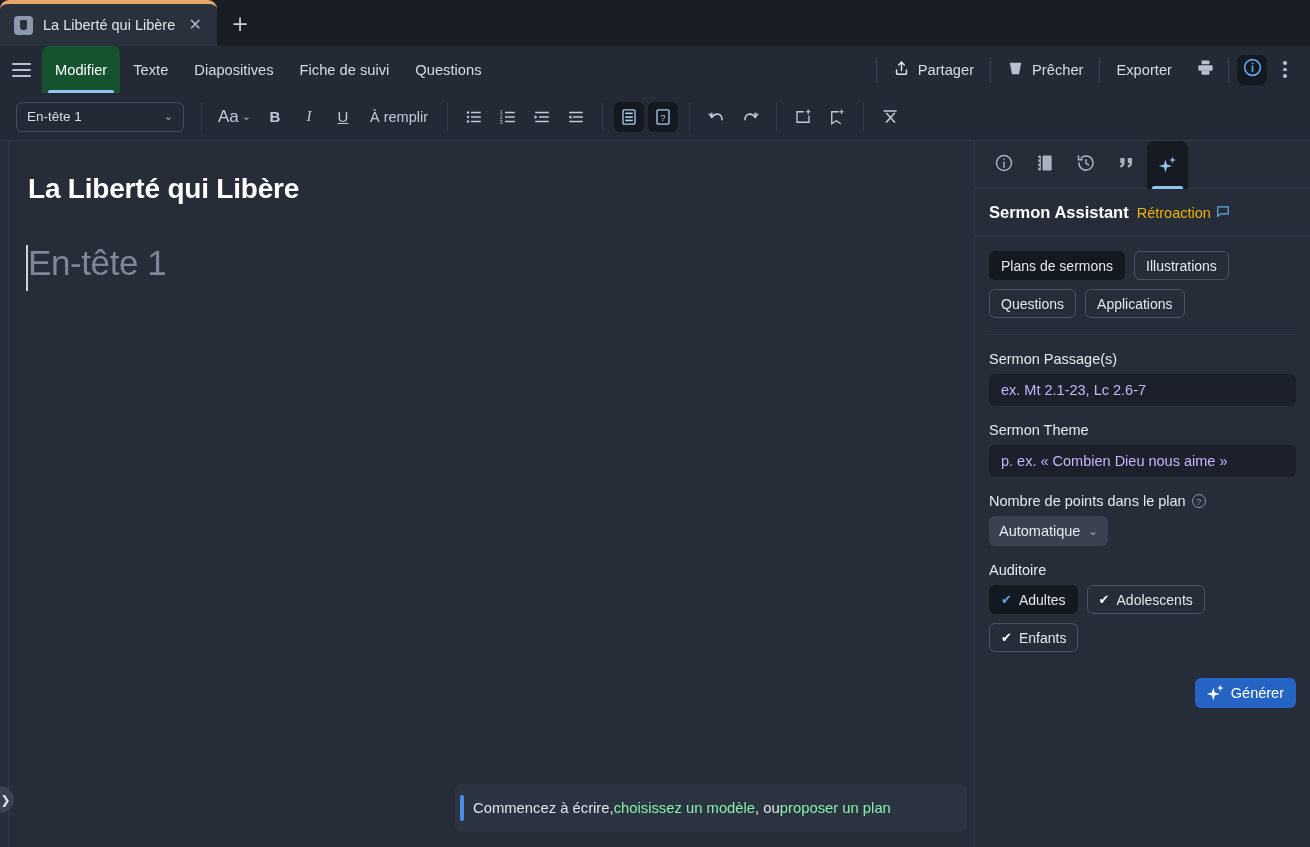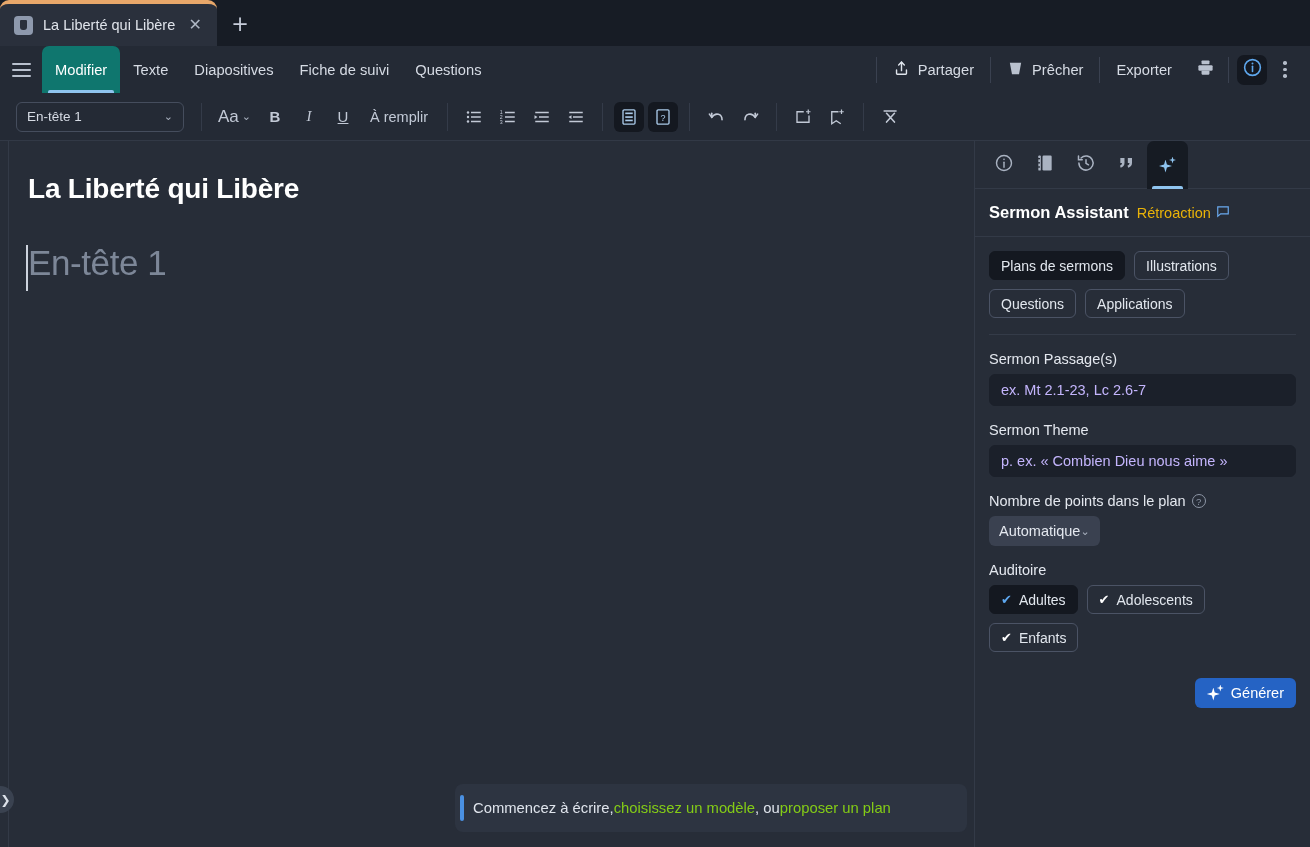--- a/index.html
+++ b/index.html
@@ -89,21 +89,21 @@
   .menu-item {
     height: 47px;
     display: flex; align-items: center;
     padding: 0 13px;
     color: #d6dbe4;
     font-size: 14.7px;
     white-space: nowrap;
     position: relative;
   }
   .menu-item.active {
-    background: #0f766e;
+    background: #14532d;
     color: #ffffff;
     border-radius: 7px 7px 0 0;
     font-weight: normal;
     align-items: center;
   }
   .menu-item.active::after {
     content: "";
     position: absolute;
     left: 6px; right: 6px; bottom: 0;
     height: 3px;
@@ -253,21 +253,21 @@
     padding-left: 18px;
     font-size: 14.8px;
     color: #dfe4ec;
   }
   .hint-bar::before {
     content: "";
     position: absolute; left: 5px; top: 11px;
     width: 4px; height: 26px;
     background: #4a90e2; border-radius: 2px;
   }
-  .hint-bar a { color: #84cc16; text-decoration: none; }
+  .hint-bar a { color: #86efac; text-decoration: none; }
 
   
   .panel {
     flex: 1;
     background: #272d38;
     display: flex; flex-direction: column;
   }
   .panel-tabs {
     height: 48px;
     display: flex; align-items: flex-start;
@@ -340,21 +340,21 @@
     border-radius: 6px;
     display: flex; align-items: center;
     padding: 0 11px;
     color: #c4b5fd;
     font-size: 14.5px;
   }
   .dropdown {
     height: 30px;
     background: #3a4150;
     border-radius: 6px;
-    display: inline-flex; align-items: center; 
+    display: inline-flex; align-items: center; gap: 8px;
     padding: 0 10px;
     color: #e4e8ef;
     font-size: 14.5px;
   }
   .check {
     color: #ffffff; font-size: 13px; font-weight: bold;
     font-family: "DejaVu Sans", sans-serif;
   }
   .chip .check { margin-right: 7px; }
   .chip.selected .check { color: #5ea8f0; }

